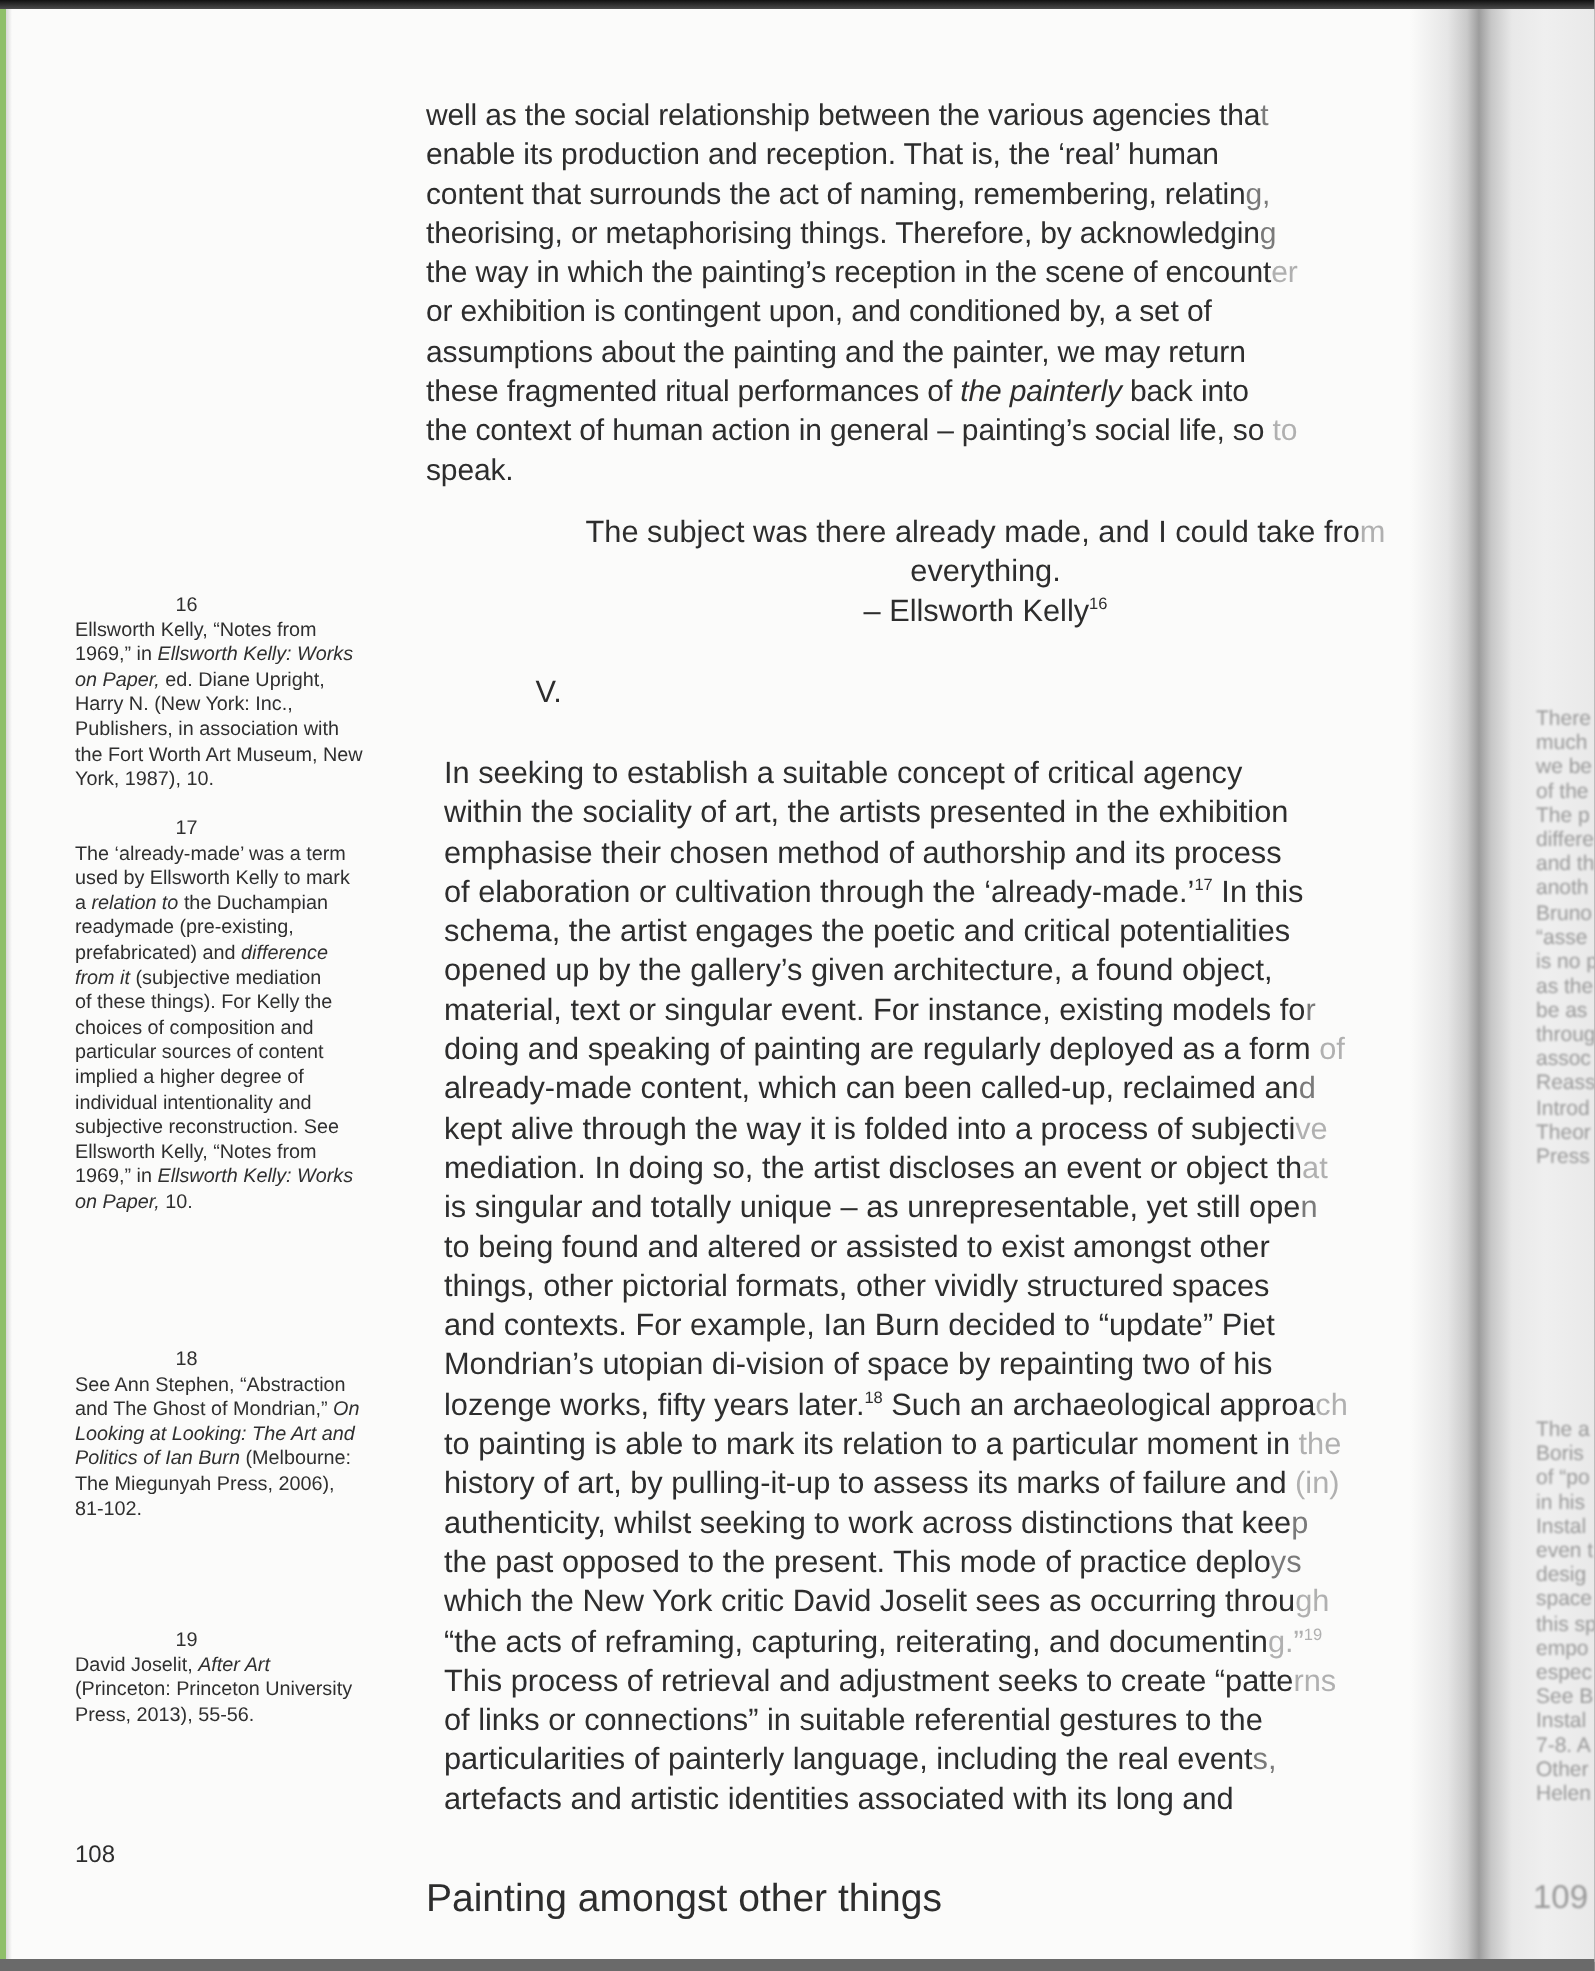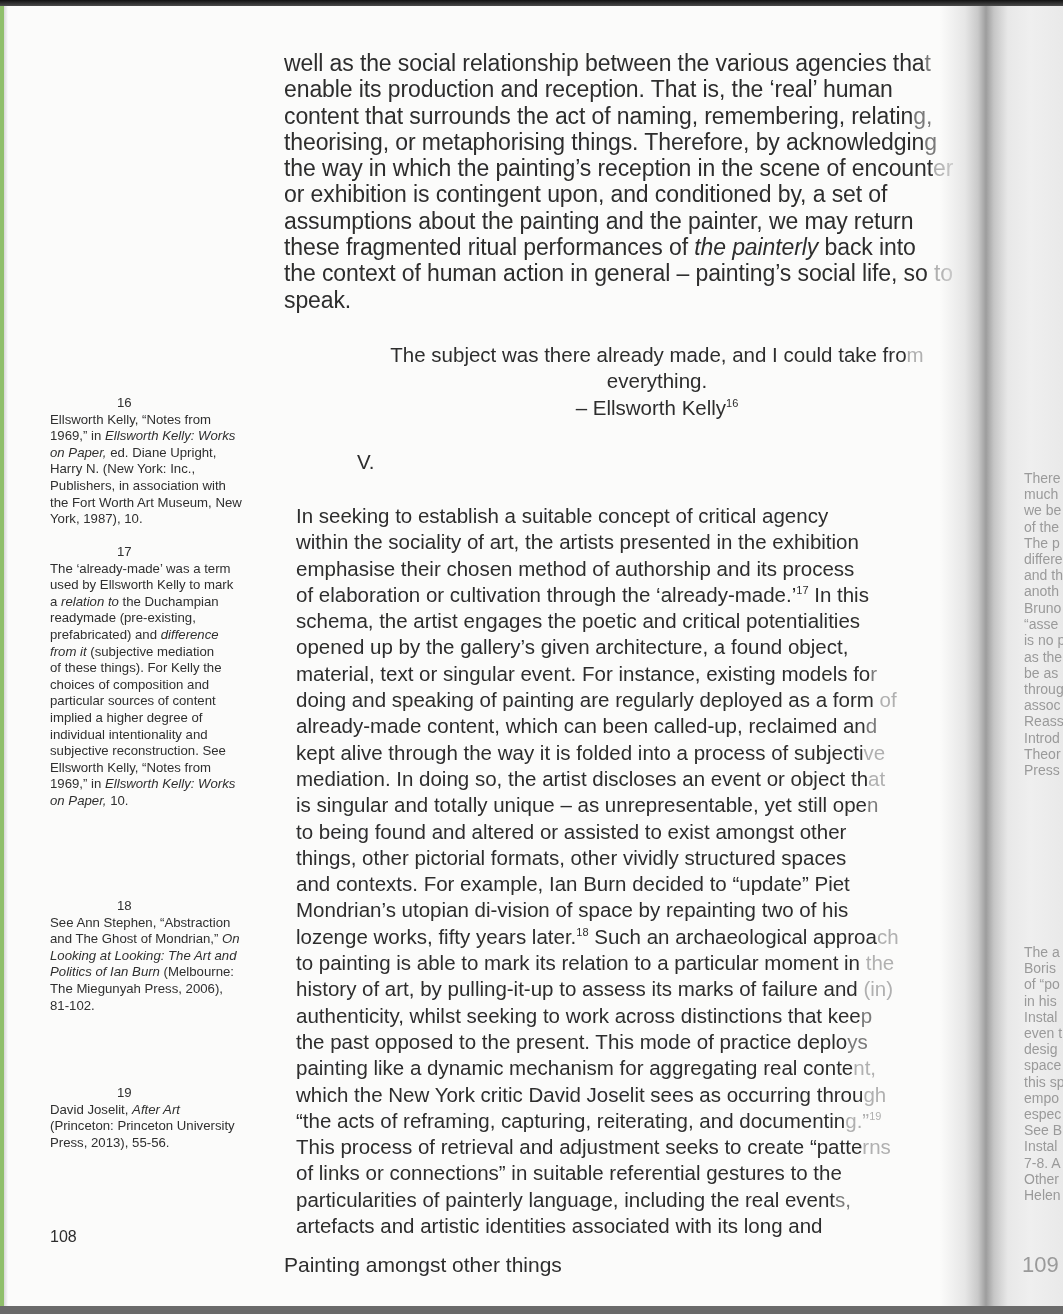--- a/index.html
+++ b/index.html
@@ -36,22 +36,22 @@
   .bottom-edge {
     position: absolute; left: 0; top: 1306px; width: 1063px; height: 8px;
     background: #6a6a6a;
   }
   .top-edge {
     position: absolute; left: 0; top: 0; width: 1063px; height: 7px;
     background: linear-gradient(to bottom, #111, #555);
   }
 
   .main-col {
-    position: absolute; left: 284px; top: 50px; width: 680px;
-    font-size: 23px; line-height: 26.3px; letter-spacing: -0.1px;
+    position: absolute; left: 284px; top: 64px; width: 680px;
+    font-size: 20px; line-height: 26.3px; letter-spacing: -0.1px;
     color: #2d2d2d;
   }
   .main-col .line { display: block; white-space: nowrap; }
   .fade { color: #7a7a7a; }
   .fade2 { color: #b0b0b0; }
   em { font-style: italic; }
   sup { font-size: 11px; line-height: 0; vertical-align: 8px; }
 
   .quote {
     position: absolute; left: 357px; top: 342px; width: 600px;
@@ -76,21 +76,21 @@
   }
   .note .num { display: block; padding-left: 67px; }
   .note .line { display: block; white-space: nowrap; }
 
   .folio-left {
     position: absolute; left: 50px; top: 1224px;
     font-size: 16px; line-height: 26px; color: #2d2d2d;
   }
   .running-head {
     position: absolute; left: 284px; top: 1252px;
-    font-size: 21px; line-height: 26px; color: #2d2d2d;
+    font-size: 26px; line-height: 26px; color: #2d2d2d;
   }
   .folio-right {
     position: absolute; left: 1022px; top: 1252px;
     font-size: 22px; line-height: 26px; color: #9a9a9a;
     filter: blur(0.6px);
   }
 
   .facing-page {
     position: absolute; left: 1024px; width: 40px; overflow: hidden;
     font-size: 14px; line-height: 16.2px; color: #9a9a9a;
@@ -142,21 +142,20 @@
   <span class="line"><span>is singular and totally unique – as unrepresentable, yet still ope</span><span class="fade">n</span></span>
   <span class="line">to being found and altered or assisted to exist amongst other</span>
   <span class="line">things, other pictorial formats, other vividly structured spaces</span>
   <span class="line">and contexts. For example, Ian Burn decided to “update” Piet</span>
   <span class="line">Mondrian’s utopian di-vision of space by repainting two of his</span>
   <span class="line"><span>lozenge works, fifty years later.</span><sup>18</sup><span> Such an archaeological approa</span><span class="fade2">ch</span></span>
   <span class="line"><span>to painting is able to mark its relation to a particular moment in </span><span class="fade2">the</span></span>
   <span class="line"><span>history of art, by pulling-it-up to assess its marks of failure and </span><span class="fade2">(in)</span></span>
   <span class="line"><span>authenticity, whilst seeking to work across distinctions that kee</span><span class="fade">p</span></span>
   <span class="line"><span>the past opposed to the present. This mode of practice deplo</span><span class="fade">ys</span></span>
-  <span class="line"><span>painting like a dynamic mechanism for aggregating real conte</span><span class="fade2">nt,</span></span>
   <span class="line"><span>which the New York critic David Joselit sees as occurring throu</span><span class="fade2">gh</span></span>
   <span class="line"><span>“the acts of reframing, capturing, reiterating, and documentin</span><span class="fade2">g.”</span><sup class="fade2">19</sup></span>
   <span class="line"><span>This process of retrieval and adjustment seeks to create “patte</span><span class="fade2">rns</span></span>
   <span class="line">of links or connections” in suitable referential gestures to the</span>
   <span class="line"><span>particularities of painterly language, including the real event</span><span class="fade">s,</span></span>
   <span class="line">artefacts and artistic identities associated with its long and</span>
 </div>
 
 <div class="note" id="fn-0" style="top:395px">
     <span class="num">16</span>

